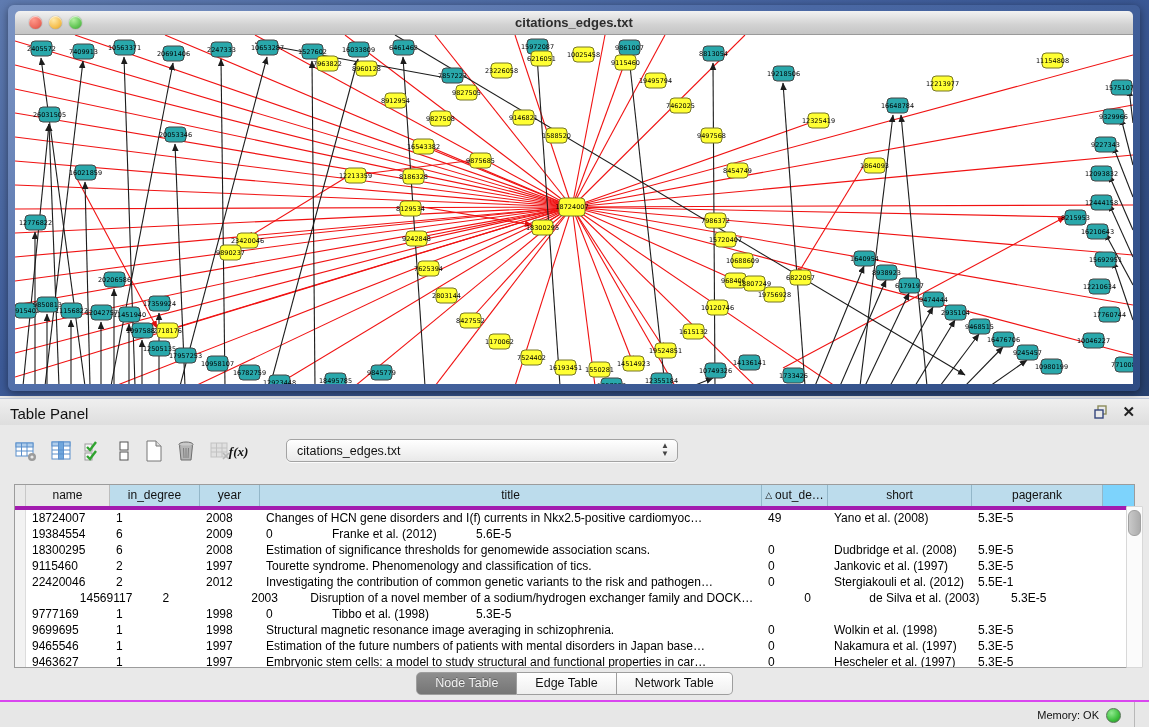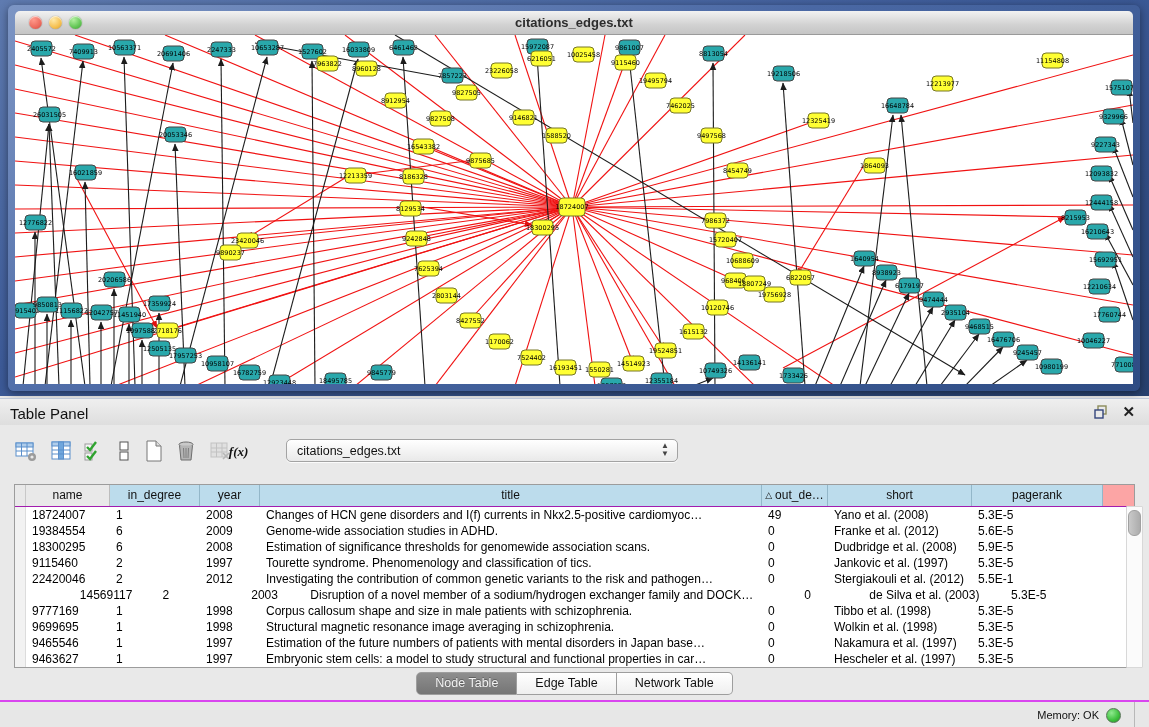--- a/index.html
+++ b/index.html
@@ -35,21 +35,21 @@
   
   #tp-toolbar{position:absolute;left:0;top:8px;width:1149px;height:38px;}
   .tbtn{position:absolute;top:4px;width:28px;height:28px;display:flex;align-items:center;justify-content:center;cursor:pointer;}
   #combo{position:absolute;left:286px;top:6px;width:392px;height:23px;border:1px solid #A3A3A3;border-radius:5px;
          background:linear-gradient(#FFFFFF,#E9E9E9);box-shadow:0 1px 0 rgba(255,255,255,.8);
          font-size:12.5px;color:#111;line-height:22px;padding-left:10px;box-sizing:border-box;cursor:pointer;}
   #combo-arrows{position:absolute;right:8px;top:2px;display:flex;flex-direction:column;line-height:8px;font-size:8px;color:#444;}
   
   #tbl{position:absolute;left:14px;top:59px;width:1121px;height:184px;background:#FFFFFF;
        border:1px solid #9C9C9C;box-sizing:border-box;overflow:hidden;}
-  #tbl-head{display:flex;height:21px;background:#fca5a5;border-bottom:1px solid #a21caf;}
+  #tbl-head{display:flex;height:21px;background:#7dd3fc;border-bottom:4px solid #a21caf;}
   .hcell{height:21px;line-height:21px;text-align:center;font-size:12px;color:#111;
          box-sizing:border-box;border-right:1px solid #93B7C9;background:#BCDCEC;cursor:pointer;}
   .hcell.gray{background:#E9E9E9;border-right:1px solid #BDBDBD;}
   .hgutter{width:10px;background:#E9E9E9;border-right:1px solid #C8C8C8;}
   .sortmark{font-size:9px;vertical-align:1px;margin-right:3px;}
   .trow{display:flex;height:16px;line-height:16px;font-size:12px;color:#000;cursor:default;}
   .tcell{box-sizing:border-box;padding-left:6px;white-space:nowrap;overflow:hidden;}
   .rgutter{width:10px;background:#F2F2F2;border-right:1px solid #DCDCDC;}
   
   #vscroll{position:absolute;right:6px;top:81px;width:15px;height:160px;background:#FBFBFB;
@@ -528,21 +528,20 @@
           <div class="tcell" style="width: 502px;">Changes of HCN gene disorders and I(f) currents in Nkx2.5-positive cardiomyoc…</div>
           <div class="tcell" style="width: 66px;">49</div>
           <div class="tcell" style="width: 144px;">Yano et al. (2008)</div>
           <div class="tcell" style="width: 131px;">5.3E-5</div>
         </div>
         <div class="trow">
           <div class="rgutter"></div>
           <div class="tcell" style="width: 84px;">19384554</div>
           <div class="tcell" style="width: 90px;">6</div>
           <div class="tcell" style="width: 60px;">2009</div>
-          <div class="tcell" style="width: 502px;">Genome-wide association studies in ADHD.</div>
           <div class="tcell" style="width: 66px;">0</div>
           <div class="tcell" style="width: 144px;">Franke et al. (2012)</div>
           <div class="tcell" style="width: 131px;">5.6E-5</div>
         </div>
         <div class="trow">
           <div class="rgutter"></div>
           <div class="tcell" style="width: 84px;">18300295</div>
           <div class="tcell" style="width: 90px;">6</div>
           <div class="tcell" style="width: 60px;">2008</div>
           <div class="tcell" style="width: 502px;">Estimation of significance thresholds for genomewide association scans.</div>
@@ -578,21 +577,20 @@
           <div class="tcell" style="width: 502px;">Disruption of a novel member of a sodium/hydrogen exchanger family and DOCK…</div>
           <div class="tcell" style="width: 66px;">0</div>
           <div class="tcell" style="width: 144px;">de Silva et al. (2003)</div>
           <div class="tcell" style="width: 131px;">5.3E-5</div>
         </div>
         <div class="trow">
           <div class="rgutter"></div>
           <div class="tcell" style="width: 84px;">9777169</div>
           <div class="tcell" style="width: 90px;">1</div>
           <div class="tcell" style="width: 60px;">1998</div>
-          <div class="tcell" style="width: 502px;">Corpus callosum shape and size in male patients with schizophrenia.</div>
           <div class="tcell" style="width: 66px;">0</div>
           <div class="tcell" style="width: 144px;">Tibbo et al. (1998)</div>
           <div class="tcell" style="width: 131px;">5.3E-5</div>
         </div>
         <div class="trow">
           <div class="rgutter"></div>
           <div class="tcell" style="width: 84px;">9699695</div>
           <div class="tcell" style="width: 90px;">1</div>
           <div class="tcell" style="width: 60px;">1998</div>
           <div class="tcell" style="width: 502px;">Structural magnetic resonance image averaging in schizophrenia.</div>

